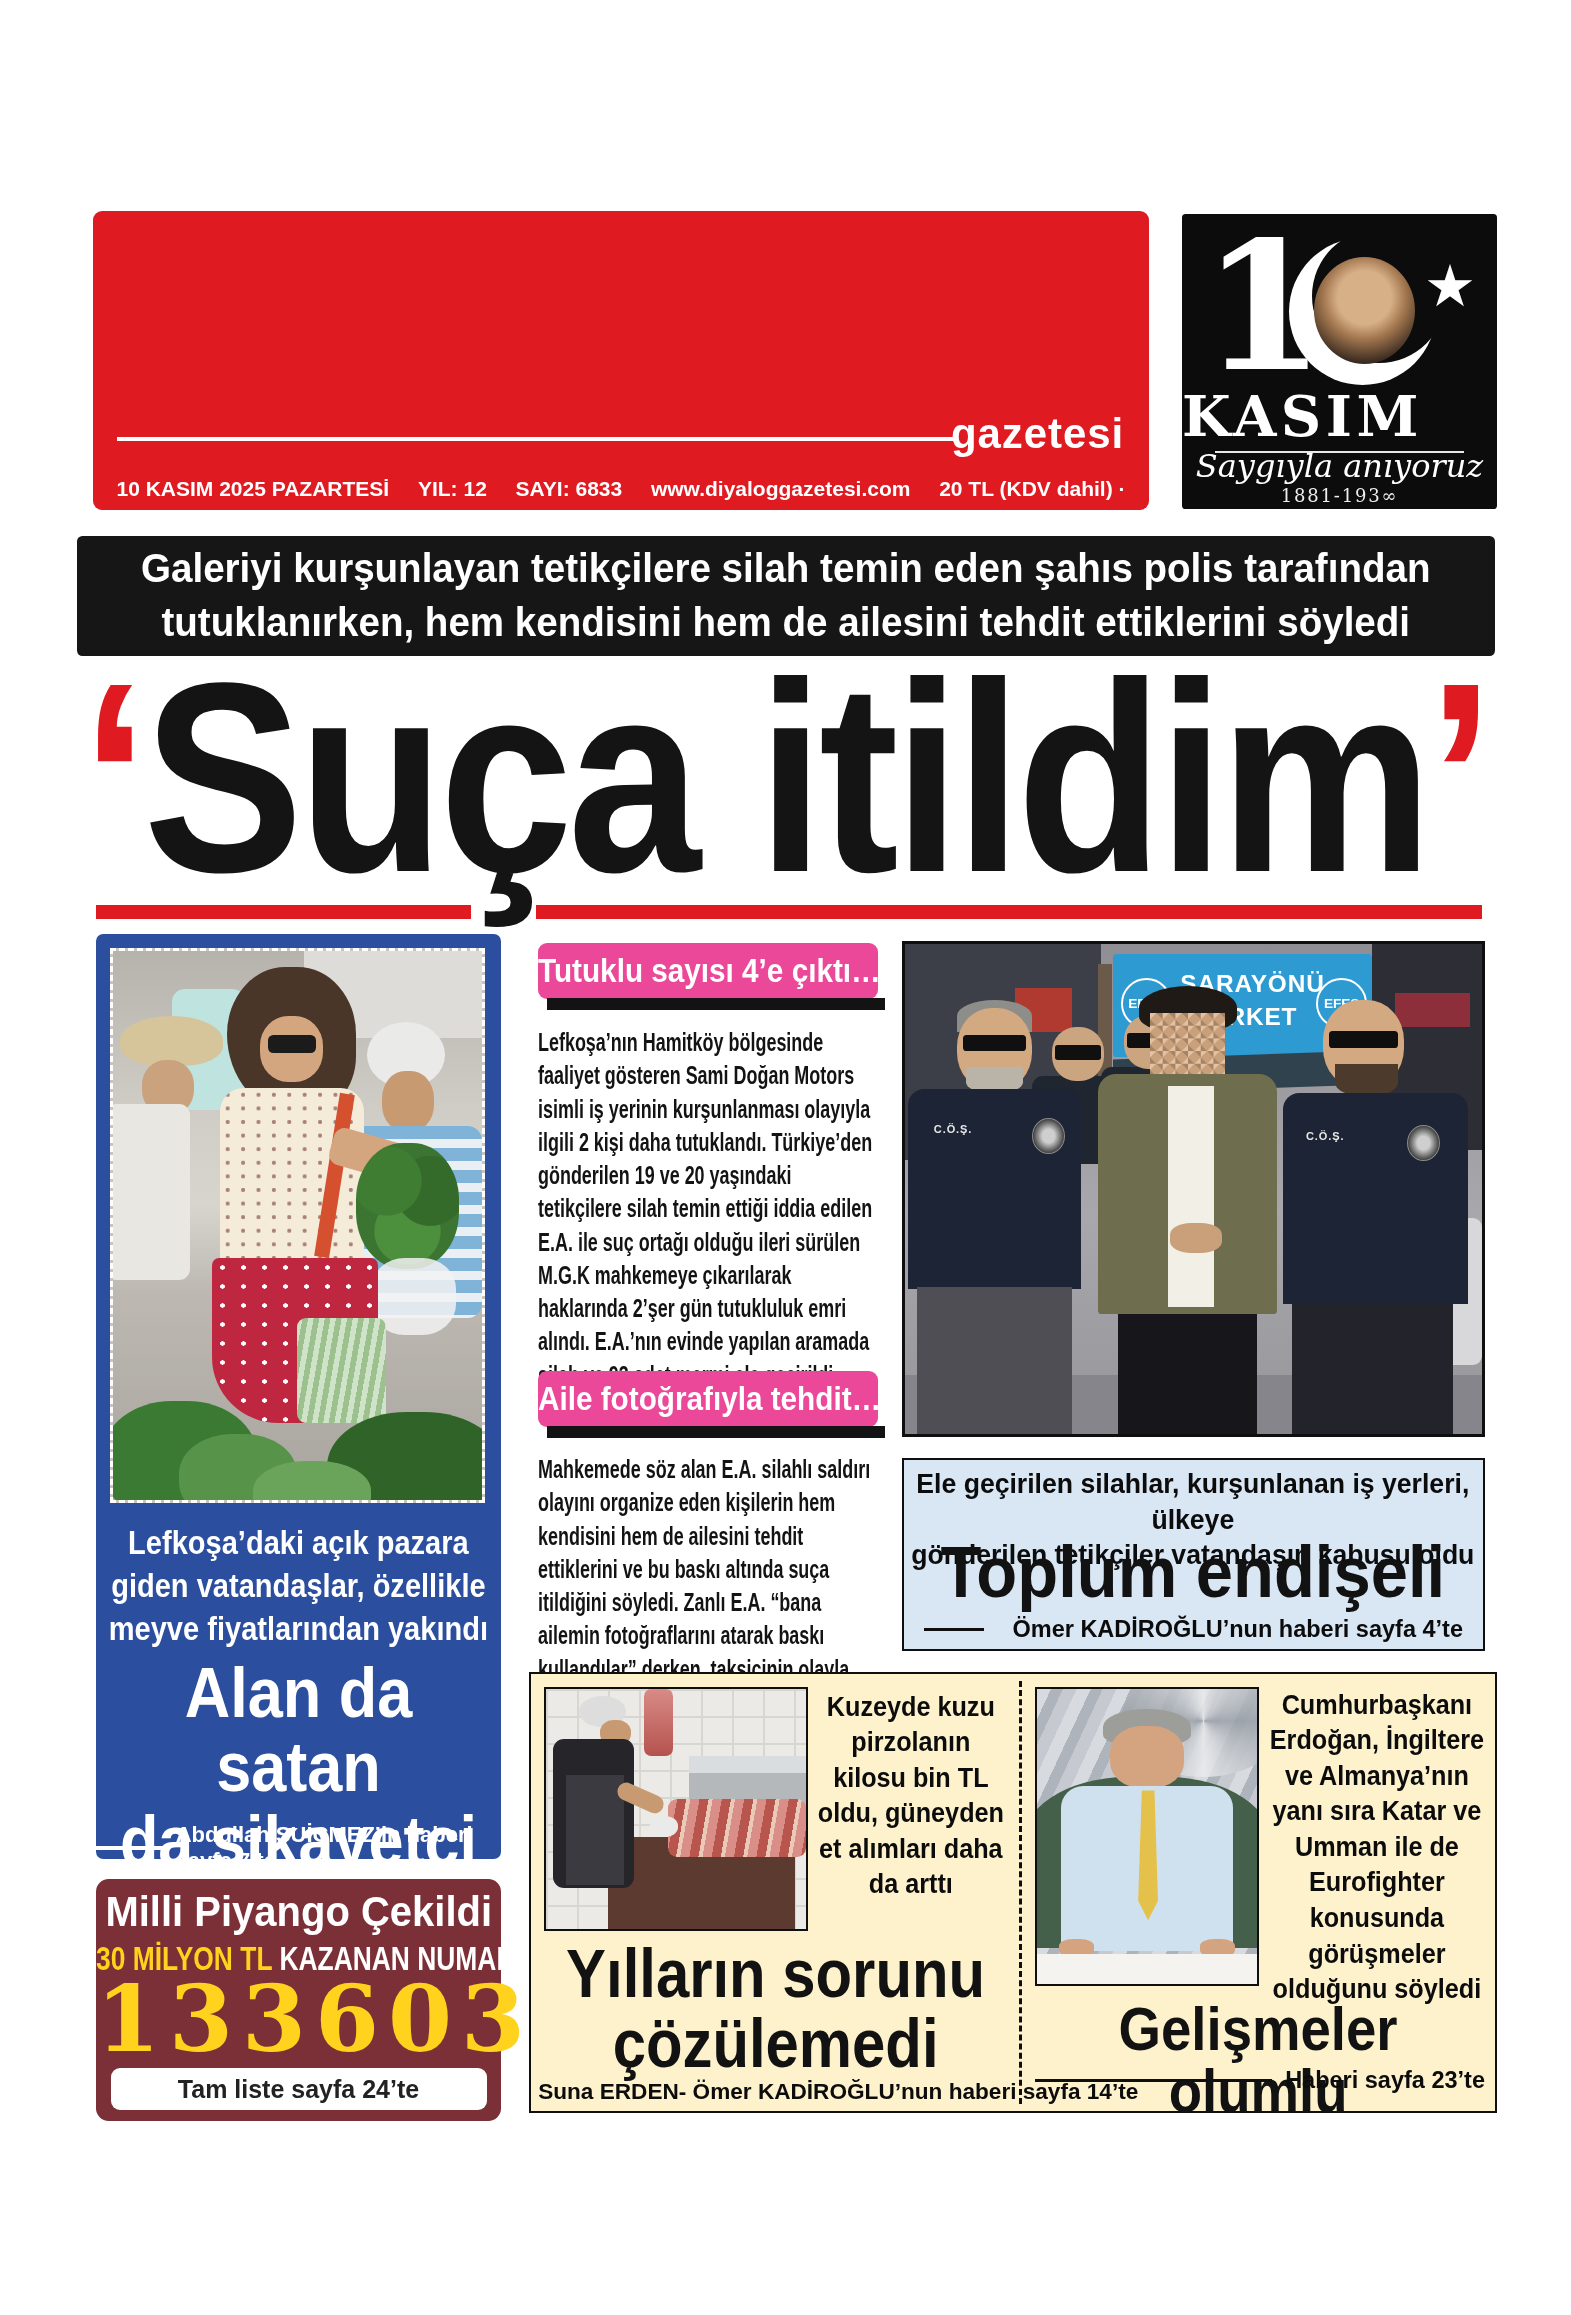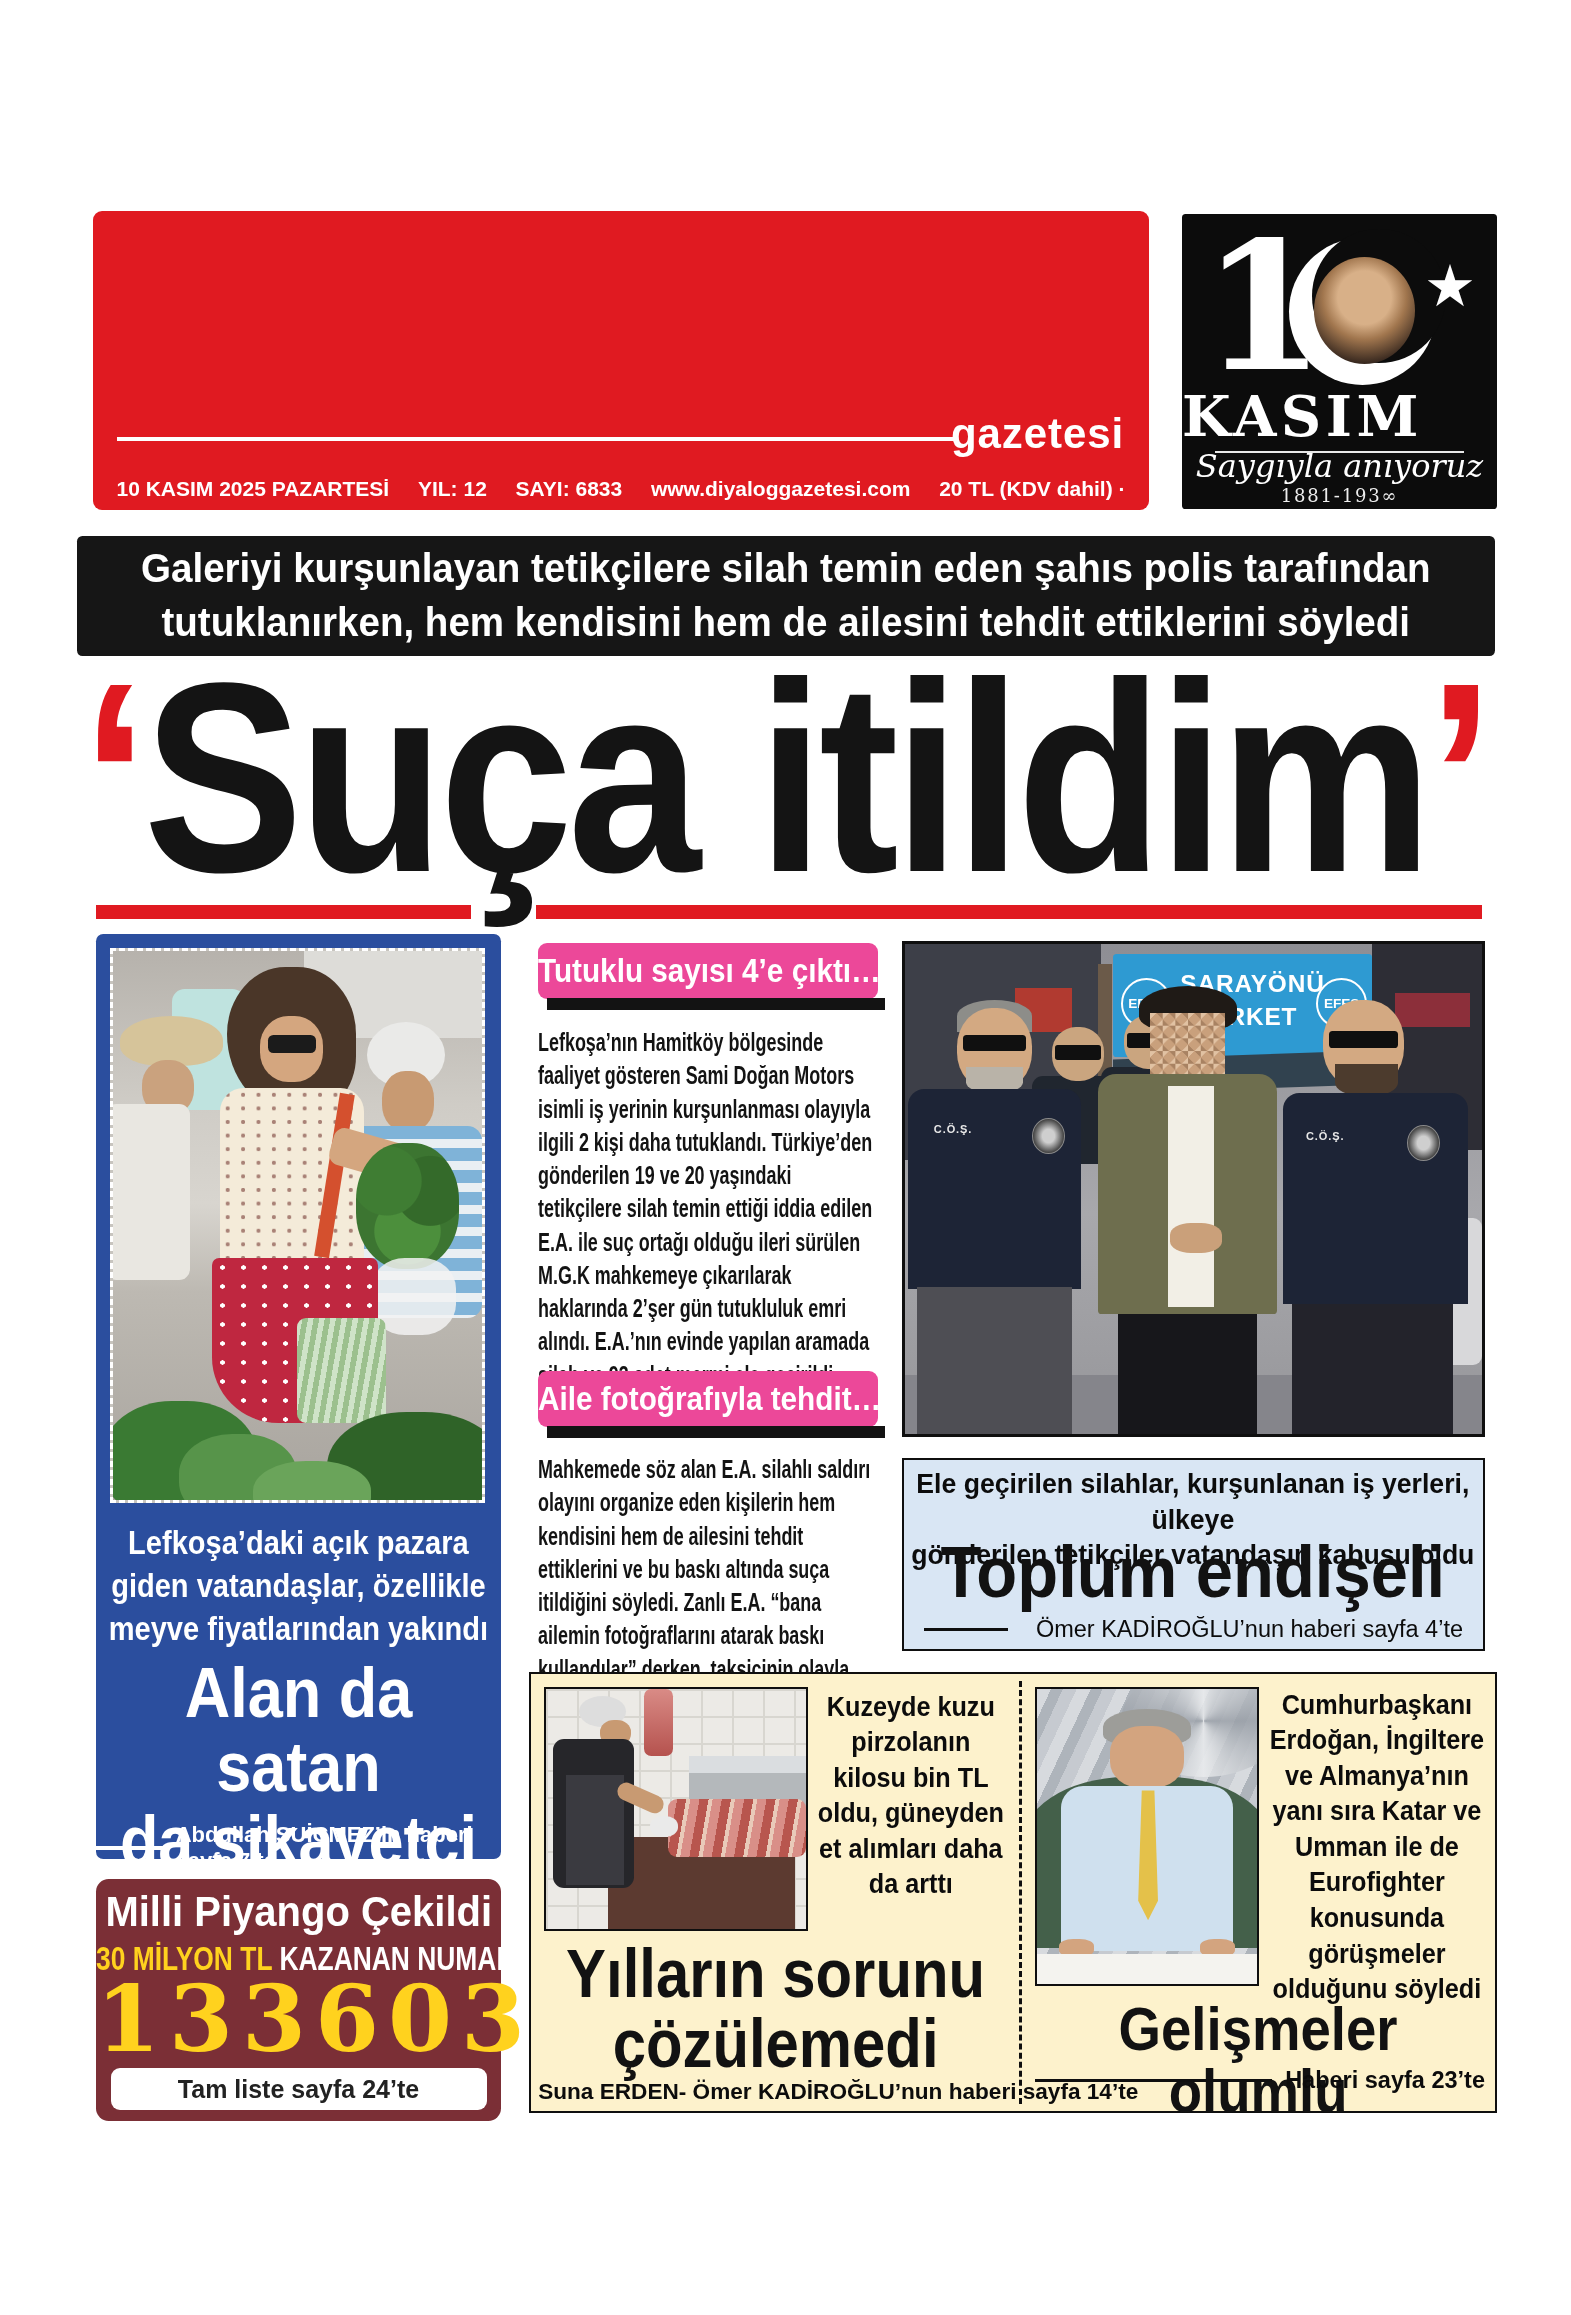--- a/index.html
+++ b/index.html
@@ -60,21 +60,21 @@
   .byline-red .dash{width:118px;height:3.6px;background:#e01a21;}
   .byline-red .txt{color:#e01a21;font-weight:bold;font-size:22px;white-space:nowrap;}
 
   
   #photoR{position:absolute;left:902px;top:941px;width:583px;height:496px;border:3.6px solid #0f0f0f;box-sizing:border-box;background:#a2a2a8;overflow:hidden;}
 
   
   #concern{position:absolute;left:902px;top:1458px;width:583px;height:193px;background:#d9e6f4;border:2.7px solid #0f0f0f;box-sizing:border-box;overflow:hidden;}
   .cn-deck{position:absolute;top:6.3px;left:0;width:608px;transform:scaleX(.95);transform-origin:0 0;text-align:center;font-weight:bold;font-size:28px;line-height:1.26;color:#0c0c0c;}
   .cn-head{position:absolute;top:76px;left:0;width:621px;transform:scaleX(.93);transform-origin:0 0;text-align:center;font-weight:bold;font-size:72px;line-height:1;color:#121212;}
-  .cn-byline{position:absolute;left:20px;right:20px;top:156px;display:flex;align-items:center;gap:28px;font-weight:normal;font-size:23.5px;color:#0c0c0c;}
+  .cn-byline{position:absolute;left:20px;right:20px;top:156px;display:flex;align-items:center;gap:28px;font-weight:bold;font-size:23.5px;color:#0c0c0c;}
   .cn-byline .dash{flex:1;height:3.6px;background:#0f0f0f;}
 
   
   #bottom{position:absolute;left:529px;top:1672px;width:968px;height:441px;background:#fdf2cc;border:2.7px solid #0f0f0f;box-sizing:border-box;}
   .divider{position:absolute;left:488px;top:7.2px;bottom:7.2px;width:0;border-left:3.6px dashed #0f0f0f;}
   .bt-photo{position:absolute;left:12.7px;top:12.7px;width:264px;height:244px;border:2.7px solid #0f0f0f;box-sizing:border-box;background:#eceae6;overflow:hidden;}
   .bt-deck{position:absolute;left:284px;top:14.5px;width:213px;transform:scaleX(.9);transform-origin:0 0;text-align:center;font-weight:bold;font-size:28px;line-height:1.27;color:#0c0c0c;}
   .bt-head{position:absolute;left:7.2px;top:264px;width:540px;transform:scaleX(.88);transform-origin:0 0;text-align:center;font-weight:bold;font-size:68px;line-height:1.03;color:#121212;}
   .bt-byline{position:absolute;left:7.2px;top:405px;width:475px;text-align:center;font-weight:bold;font-size:22.6px;color:#0c0c0c;white-space:nowrap;}
   .gt-photo{position:absolute;left:504px;top:12.7px;width:224px;height:299px;border:2.7px solid #0f0f0f;box-sizing:border-box;background:#aeb4bb;overflow:hidden;}

